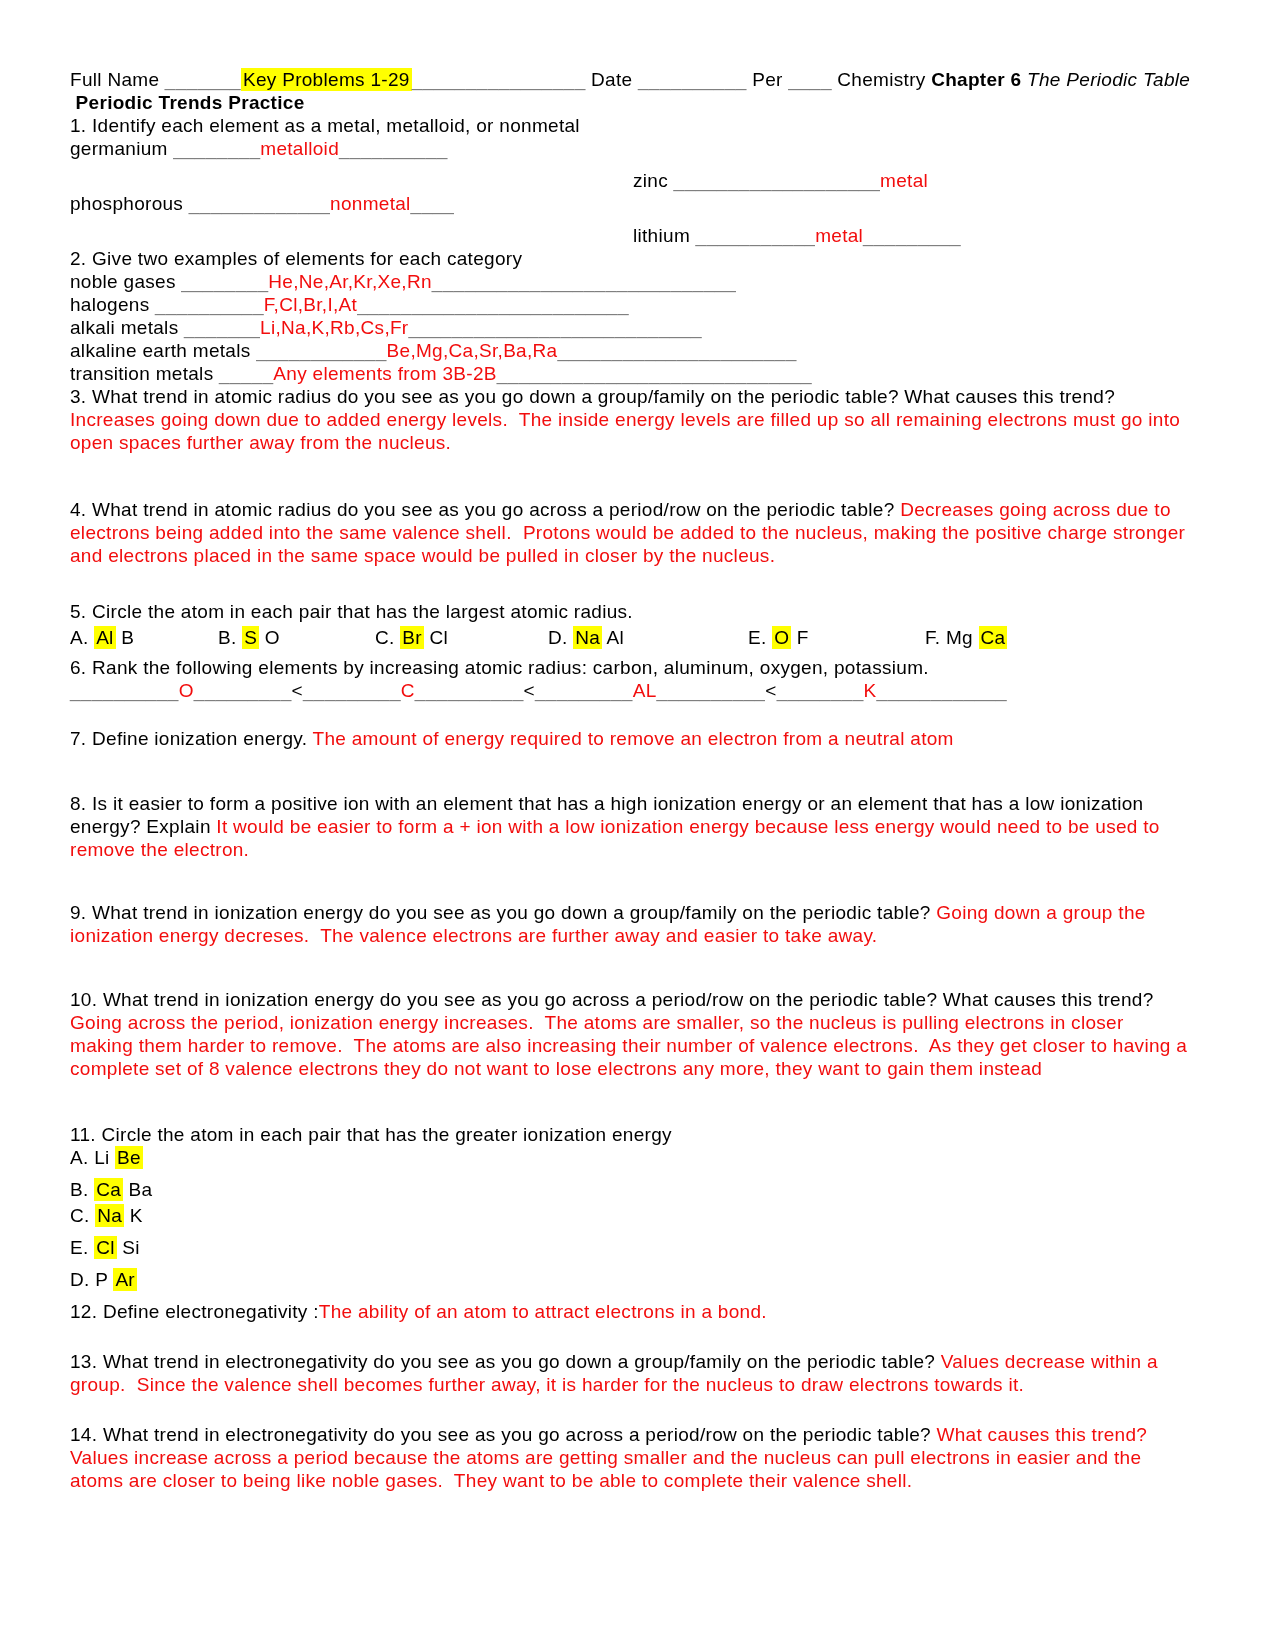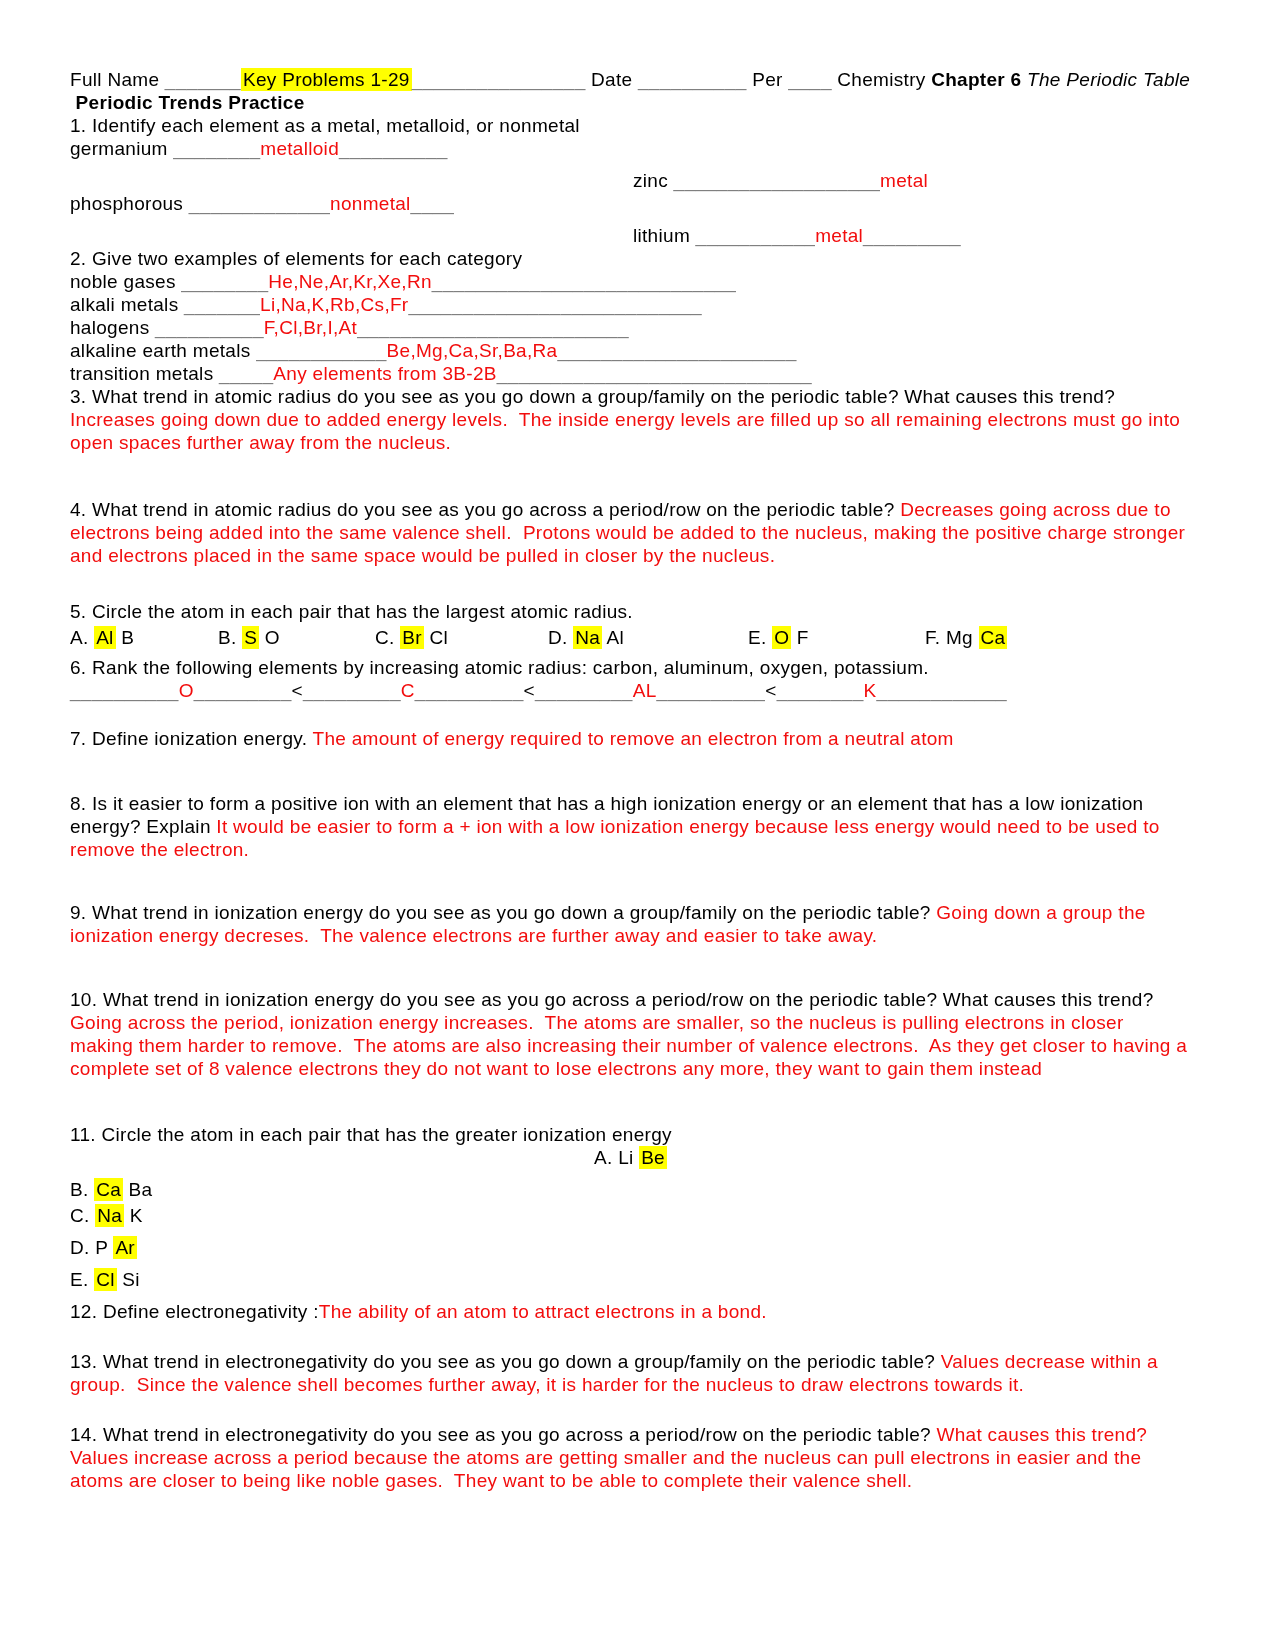--- a/index.html
+++ b/index.html
@@ -37,36 +37,36 @@
 <body>
 
 <div class="doc">
     <div class="block line"><span class="rk">Full Name </span><span class="ru">_______</span><span class="rh">Key Problems 1-29</span><span class="ru">________________</span><span class="rk"> Date </span><span class="ru">__________</span><span class="rk"> Per </span><span class="ru">____</span><span class="rk"> Chemistry </span><span class="rb">Chapter 6</span><span class="rk"> </span><span class="ri">The Periodic Table</span></div>
     <div class="block line"><span class="rb"> Periodic Trends Practice</span></div>
     <div class="block line"><span class="rk">1. Identify each element as a metal, metalloid, or nonmetal</span></div>
     <div class="block two-col"><div class="col-left"><span class="rk">germanium </span><span class="ru">________</span><span class="rr">metalloid</span><span class="ru">__________</span></div><div class="col-right"><span class="rk">zinc </span><span class="ru">___________________</span><span class="rr">metal</span></div></div>
     <div class="block two-col"><div class="col-left"><span class="rk">phosphorous </span><span class="ru">_____________</span><span class="rr">nonmetal</span><span class="ru">____</span></div><div class="col-right"><span class="rk">lithium </span><span class="ru">___________</span><span class="rr">metal</span><span class="ru">_________</span></div></div>
     <div class="block line"><span class="rk">2. Give two examples of elements for each category</span></div>
     <div class="block line"><span class="rk">noble gases </span><span class="ru">________</span><span class="rr">He,Ne,Ar,Kr,Xe,Rn</span><span class="ru">____________________________</span></div>
+    <div class="block line"><span class="rk">halogens </span><span class="ru">__________</span><span class="rr">F,Cl,Br,I,At</span><span class="ru">_________________________</span></div>
     <div class="block line"><span class="rk">alkali metals </span><span class="ru">_______</span><span class="rr">Li,Na,K,Rb,Cs,Fr</span><span class="ru">___________________________</span></div>
-    <div class="block line"><span class="rk">halogens </span><span class="ru">__________</span><span class="rr">F,Cl,Br,I,At</span><span class="ru">_________________________</span></div>
     <div class="block line"><span class="rk">alkaline earth metals </span><span class="ru">____________</span><span class="rr">Be,Mg,Ca,Sr,Ba,Ra</span><span class="ru">______________________</span></div>
     <div class="block line"><span class="rk">transition metals </span><span class="ru">_____</span><span class="rr">Any elements from 3B-2B</span><span class="ru">_____________________________</span></div>
     <div class="block line" style="margin-bottom: 44px;"><span class="rk">3. What trend in atomic radius do you see as you go down a group/family on the periodic table? What causes this trend?</span><span class="rr">Increases going down due to added energy levels.  The inside energy levels are filled up so all remaining electrons must go into open spaces further away from the nucleus.</span></div>
     <div class="block line" style="margin-bottom: 33px;"><span class="rk">4. What trend in atomic radius do you see as you go across a period/row on the periodic table? </span><span class="rr">Decreases going across due to electrons being added into the same valence shell.  Protons would be added to the nucleus, making the positive charge stronger and electrons placed in the same space would be pulled in closer by the nucleus.</span></div>
     <div class="block line" style="margin-bottom: 3px;"><span class="rk">5. Circle the atom in each pair that has the largest atomic radius.</span></div>
     <div class="block options-row" style="margin-bottom: 7px;"><div class="opt"><span class="rk">A. </span><span class="rh">Al</span><span class="rk"> B</span></div><div class="opt"><span class="rk">B. </span><span class="rh">S</span><span class="rk"> O</span></div><div class="opt"><span class="rk">C. </span><span class="rh">Br</span><span class="rk"> Cl</span></div><div class="opt"><span class="rk">D. </span><span class="rh">Na</span><span class="rk"> Al</span></div><div class="opt"><span class="rk">E. </span><span class="rh">O</span><span class="rk"> F</span></div><div class="opt"><span class="rk">F. Mg </span><span class="rh">Ca</span></div></div>
     <div class="block line"><span class="rk">6. Rank the following elements by increasing atomic radius: carbon, aluminum, oxygen, potassium.</span></div>
     <div class="block line" style="margin-bottom: 25px;"><span class="ru">__________</span><span class="rr">O</span><span class="ru">_________</span><span class="rk">&lt;</span><span class="ru">_________</span><span class="rr">C</span><span class="ru">__________</span><span class="rk">&lt;</span><span class="ru">_________</span><span class="rr">AL</span><span class="ru">__________</span><span class="rk">&lt;</span><span class="ru">________</span><span class="rr">K</span><span class="ru">____________</span></div>
     <div class="block line" style="margin-bottom: 42px;"><span class="rk">7. Define ionization energy. </span><span class="rr">The amount of energy required to remove an electron from a neutral atom</span></div>
     <div class="block line" style="margin-bottom: 40px;"><span class="rk">8. Is it easier to form a positive ion with an element that has a high ionization energy or an element that has a low ionization energy? Explain </span><span class="rr">It would be easier to form a + ion with a low ionization energy because less energy would need to be used to remove the electron.</span></div>
     <div class="block line" style="margin-bottom: 41px;"><span class="rk">9. What trend in ionization energy do you see as you go down a group/family on the periodic table? </span><span class="rr">Going down a group the ionization energy decreses.  The valence electrons are further away and easier to take away.</span></div>
     <div class="block line" style="margin-bottom: 43px;"><span class="rk">10. What trend in ionization energy do you see as you go across a period/row on the periodic table? What causes this trend? </span><span class="rr">Going across the period, ionization energy increases.  The atoms are smaller, so the nucleus is pulling electrons in closer making them harder to remove.  The atoms are also increasing their number of valence electrons.  As they get closer to having a complete set of 8 valence electrons they do not want to lose electrons any more, they want to gain them instead</span></div>
     <div class="block line"><span class="rk">11. Circle the atom in each pair that has the greater ionization energy</span></div>
-    <div class="block line" style="margin-bottom: 9px; text-align: center;"><span class="rk">A. Li </span><span class="rh">Be</span></div>
+    <div class="block line" style="margin-bottom: 9px;"><span class="rk">A. Li </span><span class="rh">Be</span></div>
     <div class="block line" style="margin-bottom: 3px;"><span class="rk">B. </span><span class="rh">Ca</span><span class="rk"> Ba</span></div>
     <div class="block line" style="margin-bottom: 9px;"><span class="rk">C. </span><span class="rh">Na</span><span class="rk"> K</span></div>
+    <div class="block line" style="margin-bottom: 9px;"><span class="rk">E. </span><span class="rh">Cl</span><span class="rk"> Si</span></div>
     <div class="block line" style="margin-bottom: 9px;"><span class="rk">D. P </span><span class="rh">Ar</span></div>
-    <div class="block line" style="margin-bottom: 9px;"><span class="rk">E. </span><span class="rh">Cl</span><span class="rk"> Si</span></div>
     <div class="block line" style="margin-bottom: 27px;"><span class="rk">12. Define electronegativity :</span><span class="rr">The ability of an atom to attract electrons in a bond.</span></div>
     <div class="block line" style="margin-bottom: 27px;"><span class="rk">13. What trend in electronegativity do you see as you go down a group/family on the periodic table? </span><span class="rr">Values decrease within a group.  Since the valence shell becomes further away, it is harder for the nucleus to draw electrons towards it.</span></div>
     <div class="block line"><span class="rk">14. What trend in electronegativity do you see as you go across a period/row on the periodic table? </span><span class="rr">What causes this trend? Values increase across a period because the atoms are getting smaller and the nucleus can pull electrons in easier and the atoms are closer to being like noble gases.  They want to be able to complete their valence shell.</span></div>
   </div>
 
 </body></html>

